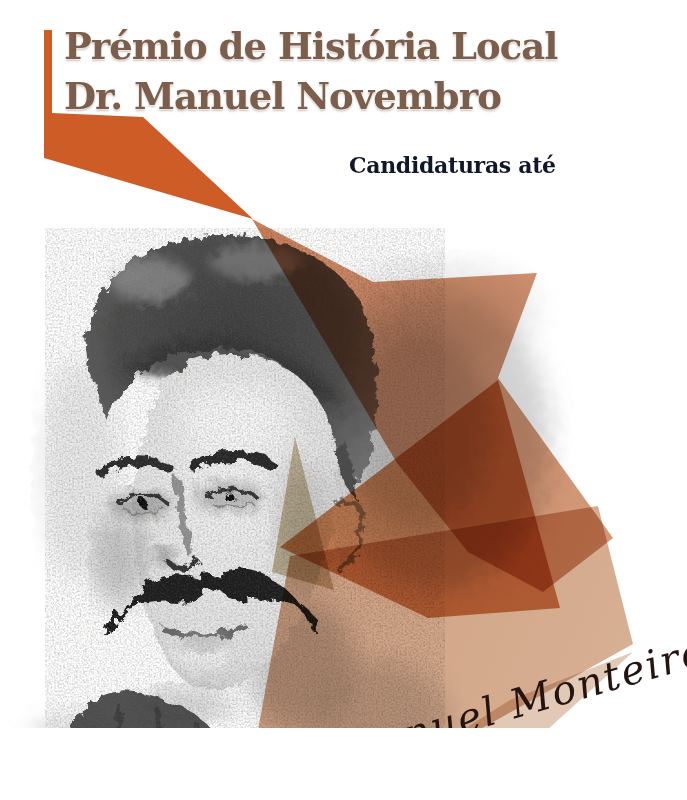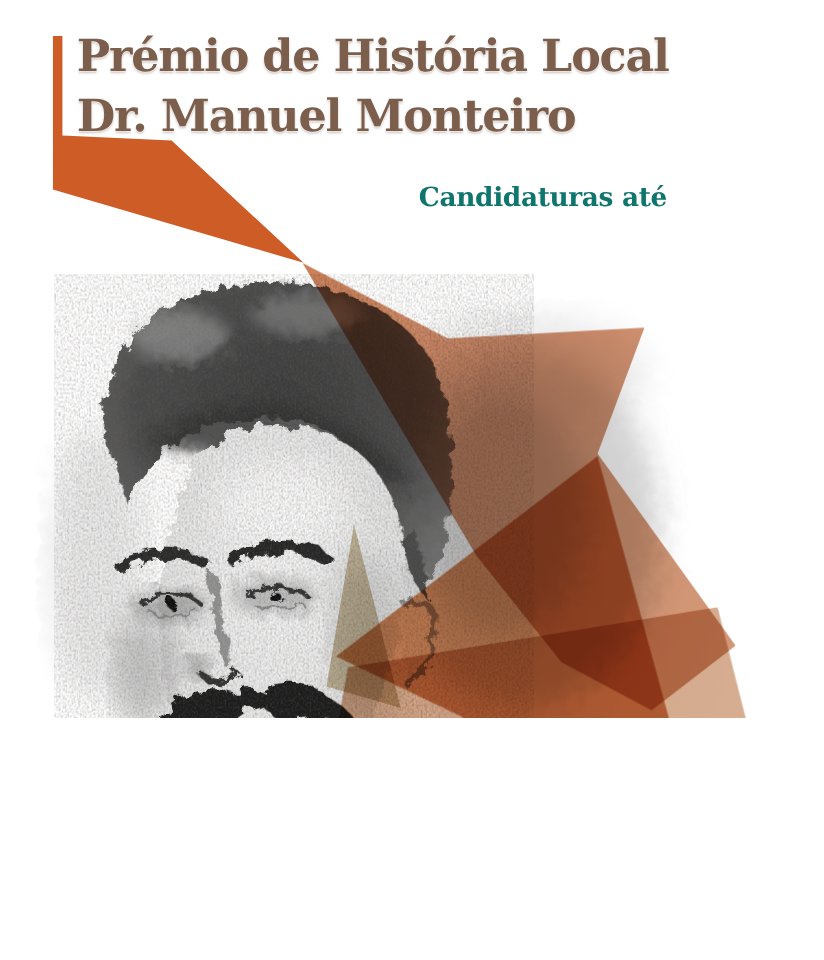--- a/index.html
+++ b/index.html
@@ -1,17 +1,17 @@
 <!DOCTYPE html>
 <html><head>
 <meta charset="utf-8">
 <style>
   html,body { margin:0; padding:0; background:#ffffff; }
   .poster {
-    position:relative; width:687px; height:598px; background:#ffffff;
+    position:relative; width:687px; height:728px; background:#ffffff;
     overflow:hidden; font-family:"DejaVu Serif", serif;
   }
   .layer { position:absolute; left:0; top:0; width:687px; height:800px; }
 
   
   .shape { position:absolute; left:0; top:0; width:687px; height:800px; }
   .tint  { mix-blend-mode:multiply; }
 
   .shape-ribbon {
     background:#cd5c27;
@@ -49,21 +49,21 @@
 
   
   .title-block {
     position:absolute; left:64px; top:21px; z-index:8;
     font-weight:bold; font-size:37px; line-height:50px;
     color:#7c5e4c; letter-spacing:-1px;
     text-shadow:0 1px 0 rgba(255,255,255,.45), 0 2px 2px rgba(92,62,46,.30);
   }
   .deadline-block {
     position:absolute; left:349px; top:150px; z-index:8;
-    font-weight:bold; font-size:22px; line-height:31px; color:#0f766e;
+    font-weight:bold; font-size:22px; line-height:31px; color:#0f172a;
     letter-spacing:-0.3px;
   }
   .signature-svg { z-index:7; }
   .signature-text {
     font-family:"DejaVu Serif", serif; font-style:italic;
     font-size:40px; letter-spacing:2px; fill:#241410;
   }
 </style>
 </head>
 <body>
@@ -172,21 +172,21 @@
 
   <div class="shape tint shape-khaki"></div>
   <div class="shape tint shape-light-rect2"></div>
   <div class="shape tint shape-star"></div>
   <div class="shape tint shape-dark-triangle"></div>
   <div class="shape tint shape-light-rect"></div>
   <div class="shape shape-ribbon"></div>
 
   <div class="title-block">
     <div>Prémio de História Local</div>
-    <div>Dr. Manuel Monteiro</div>
+    <div>Dr. Manuel Novembro</div>
   </div>
 
   <div class="deadline-block">
     <div>Candidaturas até</div>
   </div>
 
   <svg class="layer signature-svg" viewBox="0 0 687 800" width="687" height="800">
     <text class="signature-text" transform="translate(342 768) rotate(-16)">Manuel Monteiro</text>
   </svg>
 

